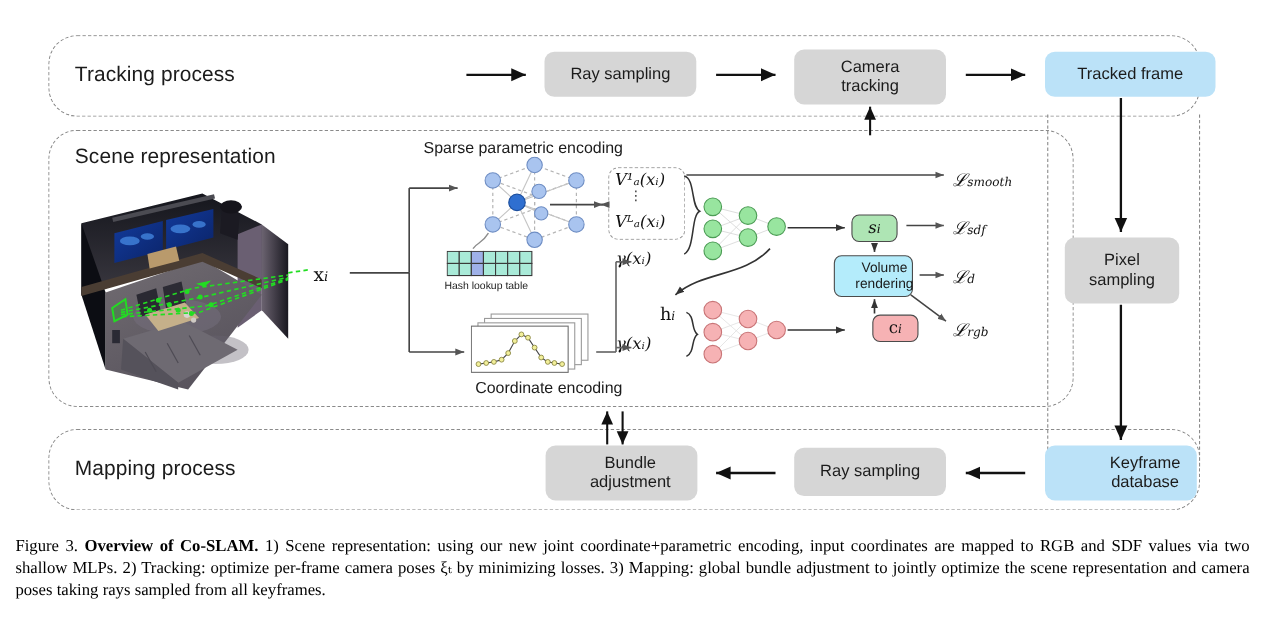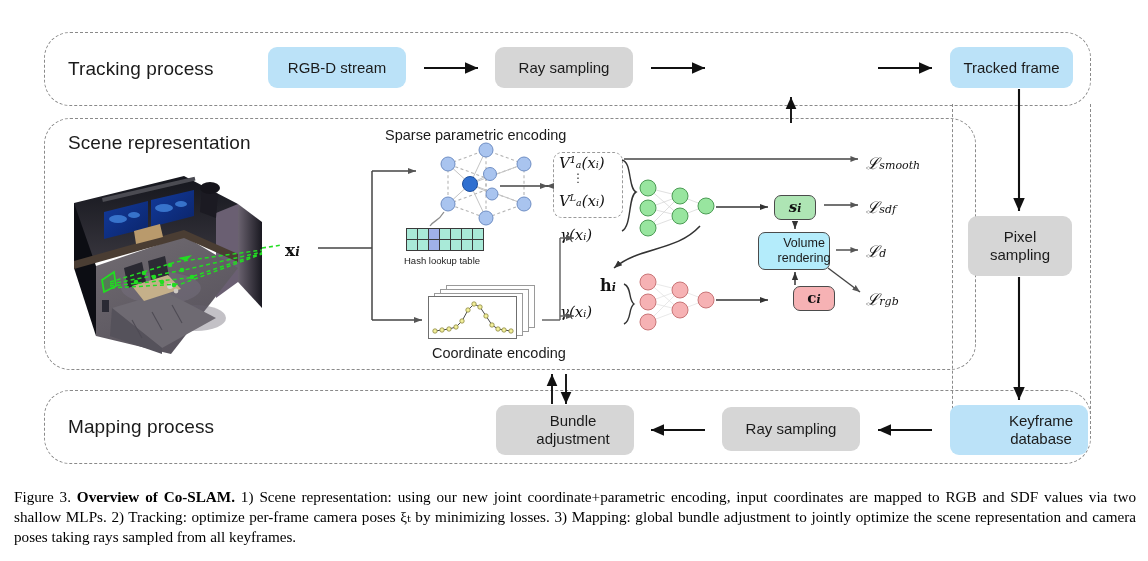--- a/index.html
+++ b/index.html
@@ -20,21 +20,21 @@
   .box.blue{background:#bbe2f8;}
   .box.green-s{background:#aee5b4;border:1.4px solid #4b4b4b;border-radius:7px;}
   .box.red-c{background:#f6b2b4;border:1.4px solid #4b4b4b;border-radius:7px;}
   .box.cyan-v{background:#b4ecfb;border:1.4px solid #4b4b4b;border-radius:7px;font-size:12.5px;}
 
   
   svg.ov{position:absolute;left:0;top:0;width:1148px;height:561px;overflow:visible;pointer-events:none;}
 
   
   .math{position:absolute;font-family:"DejaVu Serif",serif;font-style:italic;color:#111;white-space:nowrap;}
-  .mathb{font-weight:bold;font-style:normal;}
+  .mathb{font-weight:normal;font-style:normal;}
   .lbl{position:absolute;font-size:14.5px;color:#1b1b1b;white-space:nowrap;}
   .small{position:absolute;font-size:9.5px;color:#1b1b1b;white-space:nowrap;}
 
   
   #caption{position:absolute;left:14px;top:487px;width:1122px;
            font-family:"Liberation Serif","DejaVu Serif",serif;font-size:15.2px;
            line-height:1.30;color:#000;text-align:justify;}
   #caption b{font-weight:bold;}
 
   
@@ -145,27 +145,28 @@
           <circle cx="126" cy="119" r="2.3"></circle>
         <circle cx="70" cy="124" r="2.3"></circle>
           <circle cx="108" cy="127" r="2.3"></circle>
       </g>
       <path d="M112,100 L126,97 L120,103 Z" fill="#22dd22"></path>
     </svg>
   </div>
 
   <div class="math mathb" style="left:285px;top:240px;font-size:17px;">x<span style="font-size:12px;font-style:italic;">i</span></div>
 
-  <div class="box blue" style="left:268px;top:47px;width:138px;height:41px;">
-    <span>RGB-D stream</span>
-  </div>
   <div class="box gray" style="left:495px;top:47px;width:138px;height:41px;">
     <span>Ray sampling</span>
   </div>
-  <div class="box blue" style="left:950px;top:47px;width:123px;height:41px;">
+  <div class="box gray" style="left:722px;top:45px;width:138px;height:50px;">
+    <span class="ml" style="white-space:pre-line;">Camera
+tracking</span>
+  </div>
+  <div class="box blue" style="left:950px;top:47px;width:155px;height:41px;">
     <span>Tracked frame</span>
   </div>
 
   <div class="box gray" style="left:968px;top:216px;width:104px;height:60px;">
     <span style="white-space:pre-line;">Pixel
 sampling</span>
   </div>
 
   <div class="box gray" style="left:496px;top:405px;width:138px;height:50px;">
     <span style="white-space:pre-line;margin-left:16px;">Bundle

